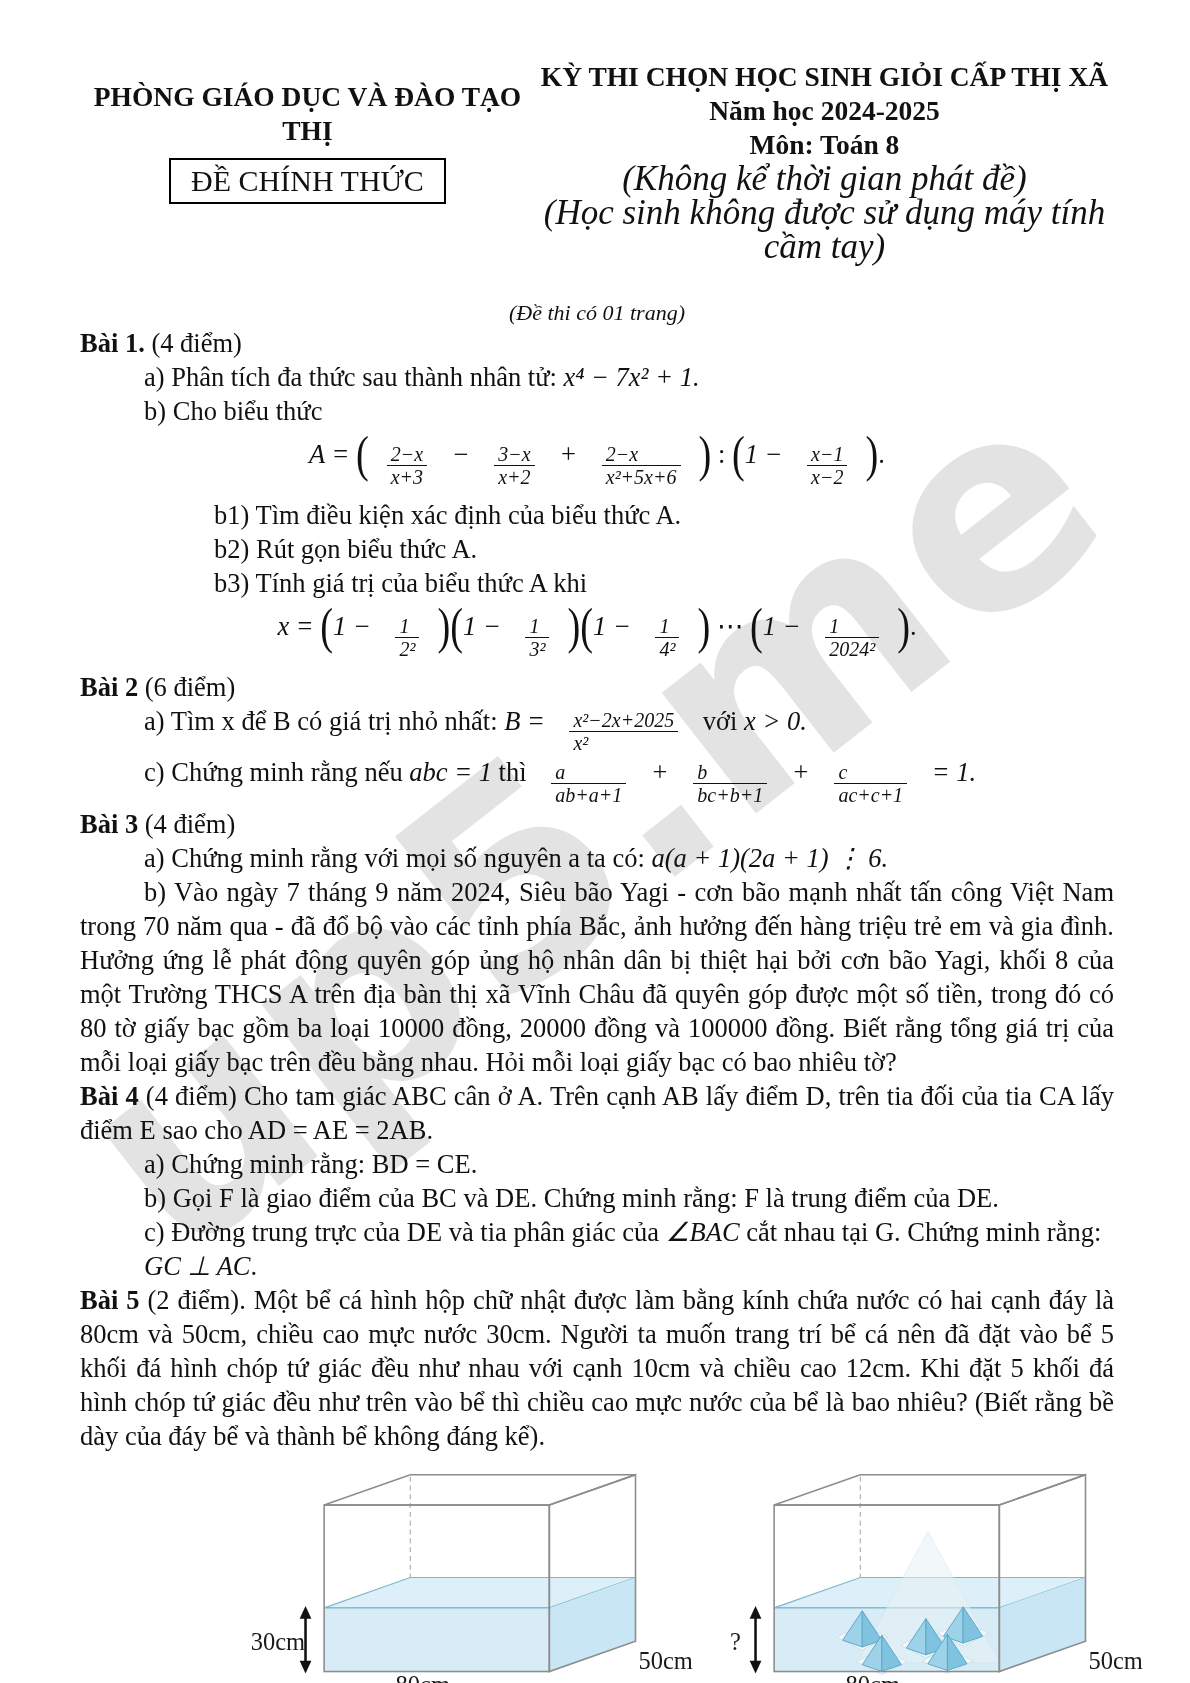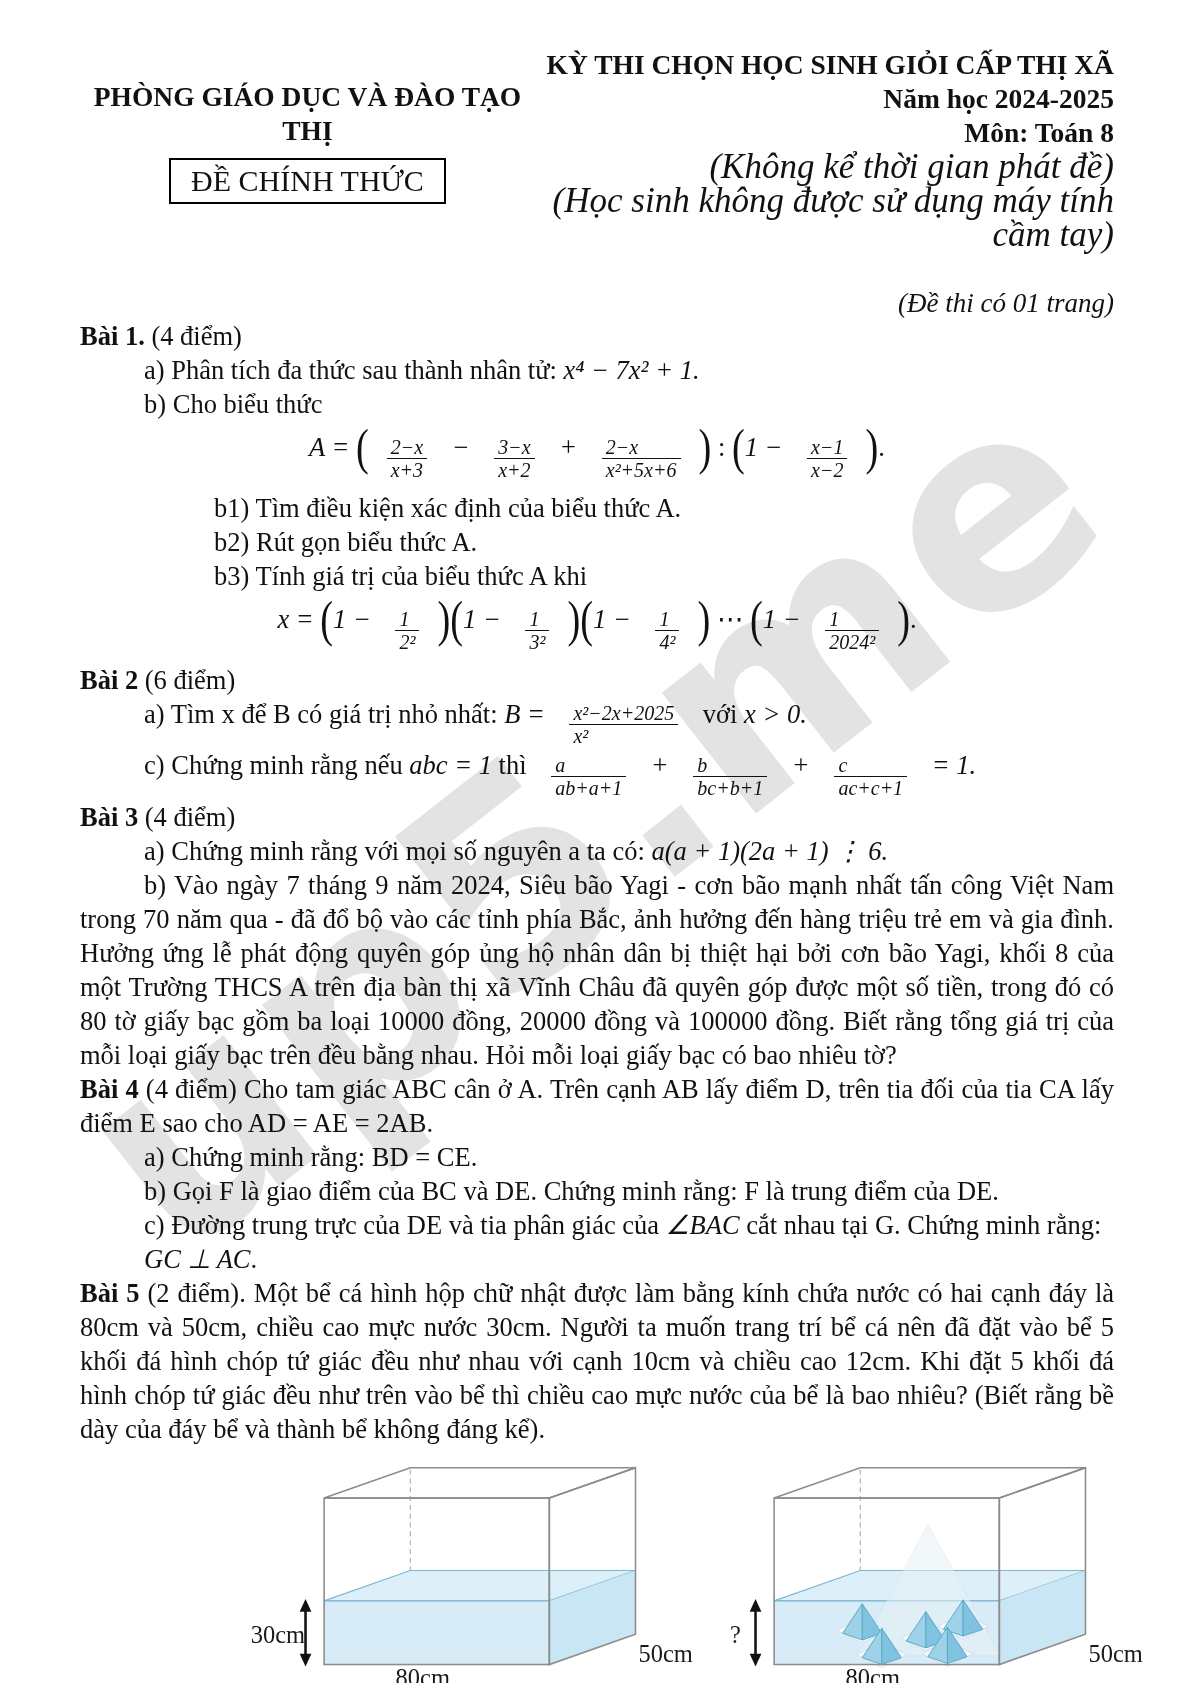--- a/index.html
+++ b/index.html
@@ -11,27 +11,27 @@
     position:absolute;left:30px;top:420px;width:1120px;height:800px;
     display:flex;align-items:center;justify-content:center;
     transform:rotate(-38deg);z-index:0;
     font-family:"DejaVu Sans",sans-serif;font-weight:700;
     font-size:280px;color:#d2d2d2;opacity:.62;letter-spacing:2px;
     pointer-events:none;user-select:none;white-space:nowrap;
   }
   .page{position:relative;z-index:1;padding:48px 76px 0 80px;}
   .header{display:flex;}
   .header-left{width:44%;text-align:center;margin-top:32px;}
-  .header-right{width:56%;text-align:right;}
+  .header-right{width:56%;text-align:center;margin-top:12px;}
   .h-bold{font-weight:700;font-size:27.5px;line-height:34px;}
   .h-reg{font-size:26.5px;line-height:34px;}
   .h-italic{font-style:italic;font-size:35px;line-height:34px;}
   .exam-box{display:inline-block;border:2px solid #000;padding:3px 20px;margin-top:10px;
     font-size:30px;line-height:36px;}
-  .page-note{text-align:right;font-style:italic;font-size:27px;margin-top:36px;}
+  .page-note{text-align:center;font-style:italic;font-size:22px;margin-top:36px;}
   #exam-body{margin-top:26px;}
   .line{font-size:26.5px;line-height:34px;}
   .label{margin-top:0;}
   .indent{padding-left:64px;}
   .indent2{padding-left:134px;}
   .math-center{text-align:center;padding:7px 0 9px;}
   .para{text-align:justify;text-indent:64px;}
   .para-flush{text-align:justify;}
   .bd{font-weight:700;}
   .mi{font-style:italic;}

